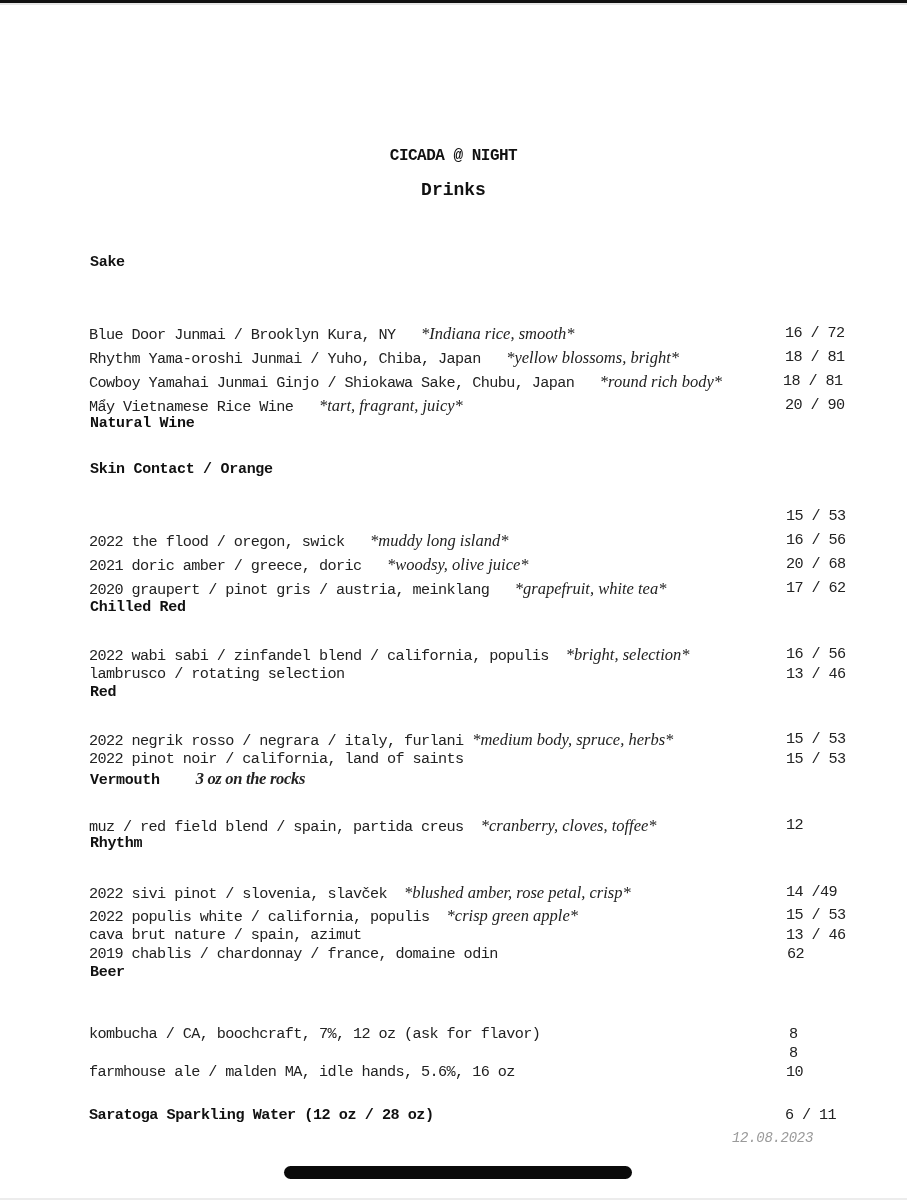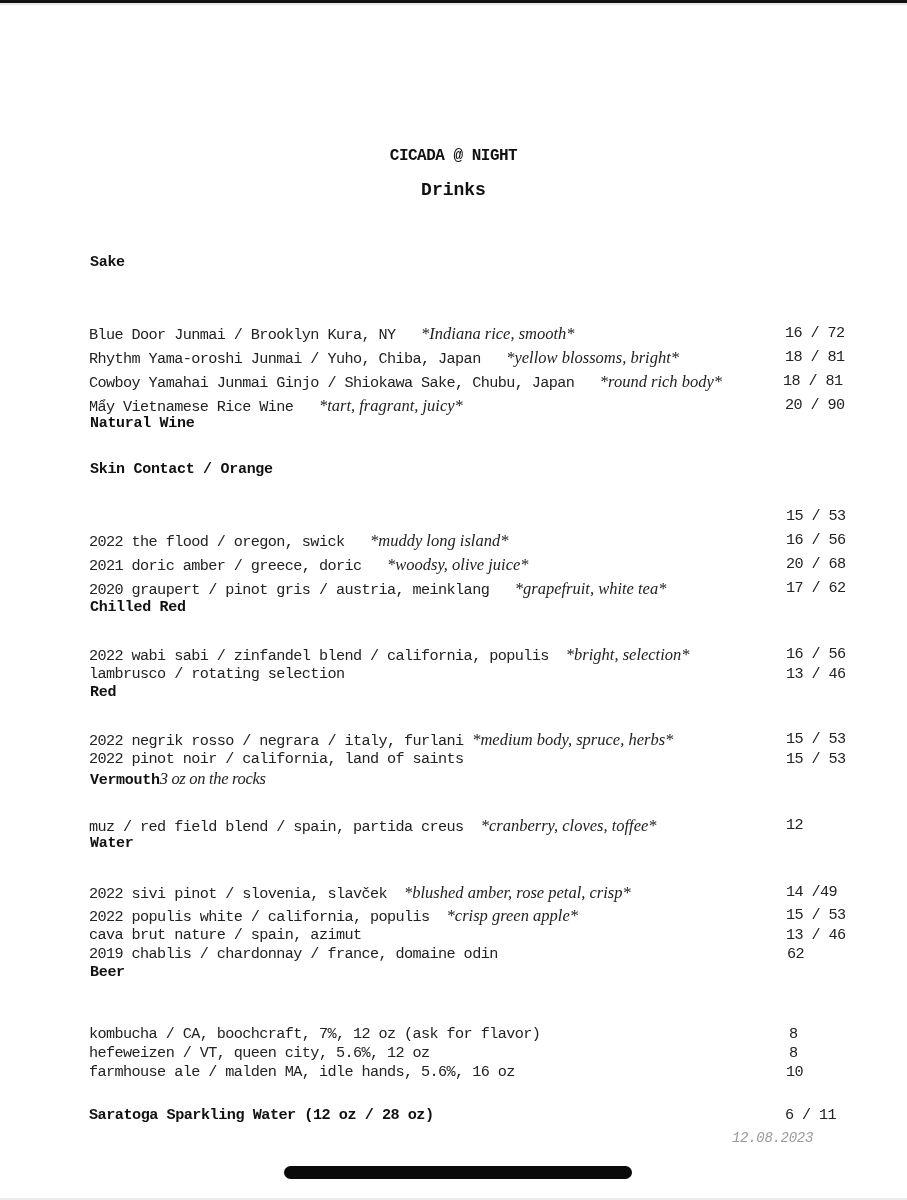--- a/index.html
+++ b/index.html
@@ -15,21 +15,21 @@
     .title { position: absolute; left: 0; width: 907px; text-align: center; top: 147px;
       font-size: 16px; font-weight: bold; letter-spacing: -0.5px; color: #111; }
     .subtitle { position: absolute; left: 0; width: 907px; text-align: center; top: 180px;
       font-size: 18px; font-weight: bold; color: #111; }
 
     .heading { position: absolute; left: 90px; font-size: 15px; font-weight: bold; color: #111; letter-spacing: -0.3px; }
     .row { position: absolute; left: 89px; width: 770px; height: 20px; font-size: 15.2px; letter-spacing: -0.6px; white-space: nowrap; color: #222; margin-top: 24px; }
     .row .name { position: absolute; left: 0; top: 0; }
     .row .note { font-style: italic; font-family: "Liberation Serif", "DejaVu Serif", serif; font-size: 16.5px; letter-spacing: 0; }
     .row .price { position: absolute; top: 0; }
-    .heading .inline-note { font-weight: normal; font-style: italic; font-family: "Liberation Serif", "DejaVu Serif", serif; font-size: 16.5px; color: #222; }
+    .heading .inline-note { font-weight: bold; font-style: italic; font-family: "Liberation Serif", "DejaVu Serif", serif; font-size: 16.5px; margin-left: 36px; color: #222; }
 
     .date-stamp { position: absolute; left: 732px; top: 1130px; font-size: 14px; font-style: italic; color: #9a9a9a; letter-spacing: -0.3px; }
     .home-indicator { position: absolute; left: 284px; top: 1166px; width: 348px; height: 13px; border-radius: 7px; background: #0a0a0a; }
   </style>
 </head>
 <body>
 
 <div class="top-bar"></div>
 <div class="top-bar-fade"></div>
 
@@ -93,21 +93,21 @@
   <span class="name">2022 pinot noir / california, land of saints</span>
   <span class="price" style="left:697px">15 / 53</span>
 </div>
 
 <div class="heading" style="top:769px"><span>Vermouth</span><span class="inline-note">3 oz on the rocks</span></div>
 <div class="row" style="top:792px">
   <span class="name"><span>muz / red field blend / spain, partida creus</span>&nbsp;&nbsp;<span class="note">*cranberry, cloves, toffee*</span></span>
   <span class="price" style="left:697px">12</span>
 </div>
 
-<div class="heading" style="top:835px">Water</div>
+<div class="heading" style="top:835px">Rhythm</div>
 <div class="row" style="top:859px">
   <span class="name"><span>2022 sivi pinot / slovenia, slavček</span>&nbsp;&nbsp;<span class="note">*blushed amber, rose petal, crisp*</span></span>
   <span class="price" style="left:697px">14 /49</span>
 </div>
 <div class="row" style="top:882px">
   <span class="name"><span>2022 populis white / california, populis</span>&nbsp;&nbsp;<span class="note">*crisp green apple*</span></span>
   <span class="price" style="left:697px">15 / 53</span>
 </div>
 <div class="row" style="top:902px">
   <span class="name">cava brut nature / spain, azimut</span>
@@ -117,21 +117,20 @@
   <span class="name">2019 chablis / chardonnay / france, domaine odin</span>
   <span class="price" style="left:698px">62</span>
 </div>
 
 <div class="heading" style="top:964px">Beer</div>
 <div class="row" style="top:1001px">
   <span class="name">kombucha / CA, boochcraft, 7%, 12 oz (ask for flavor)</span>
   <span class="price" style="left:700px">8</span>
 </div>
 <div class="row" style="top:1020px">
-  <span class="name">hefeweizen / VT, queen city, 5.6%, 12 oz</span>
   <span class="price" style="left:700px">8</span>
 </div>
 <div class="row" style="top:1039px">
   <span class="name">farmhouse ale / malden MA, idle hands, 5.6%, 16 oz</span>
   <span class="price" style="left:697px">10</span>
 </div>
 
 <div class="row" style="top:1082px">
   <span class="name" style="font-weight:bold;color:#111;letter-spacing:-0.5px">Saratoga Sparkling Water (12 oz / 28 oz)</span>
   <span class="price" style="left:696px">6 / 11</span>

